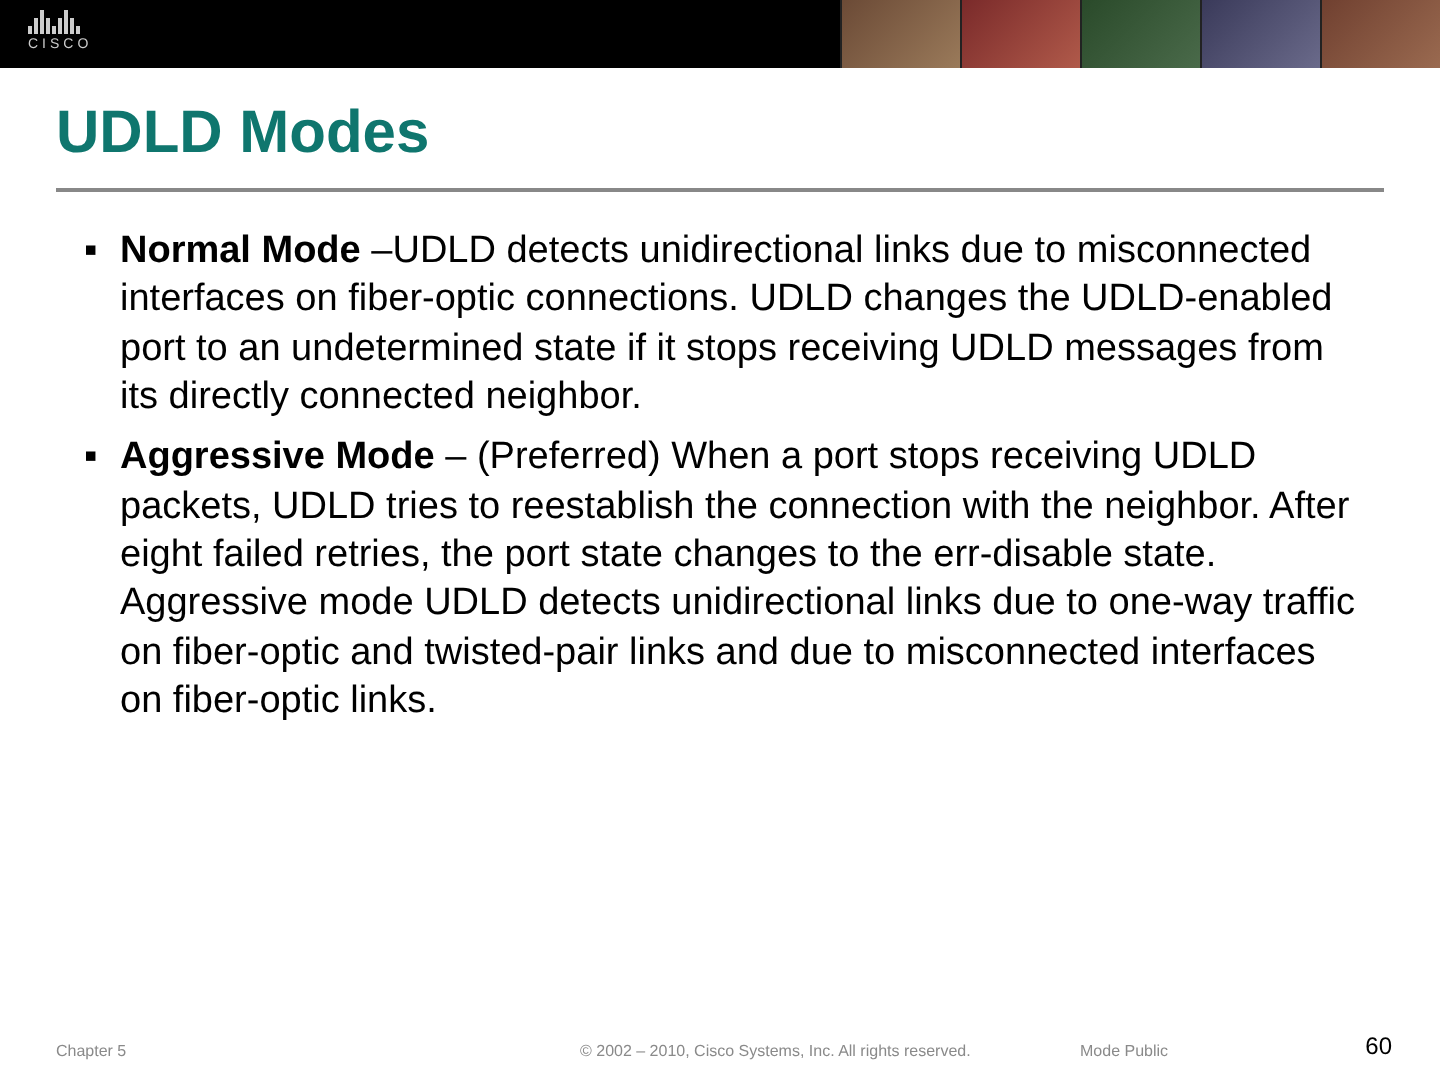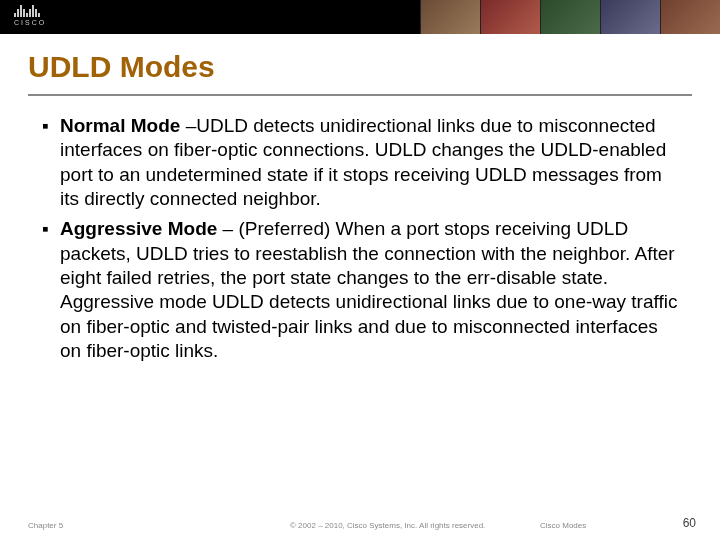--- a/index.html
+++ b/index.html
@@ -52,21 +52,21 @@
     margin-bottom: 2px;
   }
   .cisco-bars span {
     width: 2px;
     background: #ccc;
     display: inline-block;
   }
   .slide-title {
     font-size: 30px;
     font-weight: bold;
-    color: #a16207;
+    color: #0f766e;
     padding: 16px 0 4px 28px;
   }
   .title-rule {
     margin: 6px 28px 0 28px;
     border: none;
     border-top: 2px solid #888;
   }
   .content {
     padding: 18px 42px 0 42px;
     font-size: 19px;
@@ -88,21 +88,21 @@
     position: absolute;
     bottom: 10px;
     left: 0;
     width: 100%;
     font-size: 8px;
     color: #8a8a8a;
   }
   .footer .chapter { position: absolute; left: 28px; bottom: 0; }
   .footer .copyright { position: absolute; left: 290px; bottom: 0; }
   .footer .public { position: absolute; left: 540px; bottom: 0; }
-  .footer .pagenum { position: absolute; right: 24px; bottom: 0; font-size: 12px; color: #404040; }
+  .footer .pagenum { position: absolute; right: 24px; bottom: 0; font-size: 12px; color: #000000; }
 </style>
 </head>
 <body>
 
 <div class="topbar">
   <div class="cisco-logo">
     <div class="cisco-bars">
       <span style="height:4px"></span>
         <span style="height:8px"></span>
         <span style="height:12px"></span>
@@ -138,15 +138,15 @@
     <div class="mark">▪</div>
     <div class="text">
       <span class="bold">Aggressive Mode</span><span> – </span><span>(Preferred) When a port stops receiving UDLD packets, UDLD tries to reestablish the connection with the neighbor. After eight failed retries, the port state changes to the err-disable state. Aggressive mode UDLD detects unidirectional links due to one-way traffic on fiber-optic and twisted-pair links and due to misconnected interfaces on fiber-optic links.</span>
     </div>
   </div>
 </div>
 
 <div class="footer">
   <div class="chapter">Chapter 5</div>
   <div class="copyright">© 2002 – 2010, Cisco Systems, Inc. All rights reserved.</div>
-  <div class="public">Cisco Modes</div>
+  <div class="public">Mode Public</div>
   <div class="pagenum">60</div>
 </div>
 
 </body></html>

